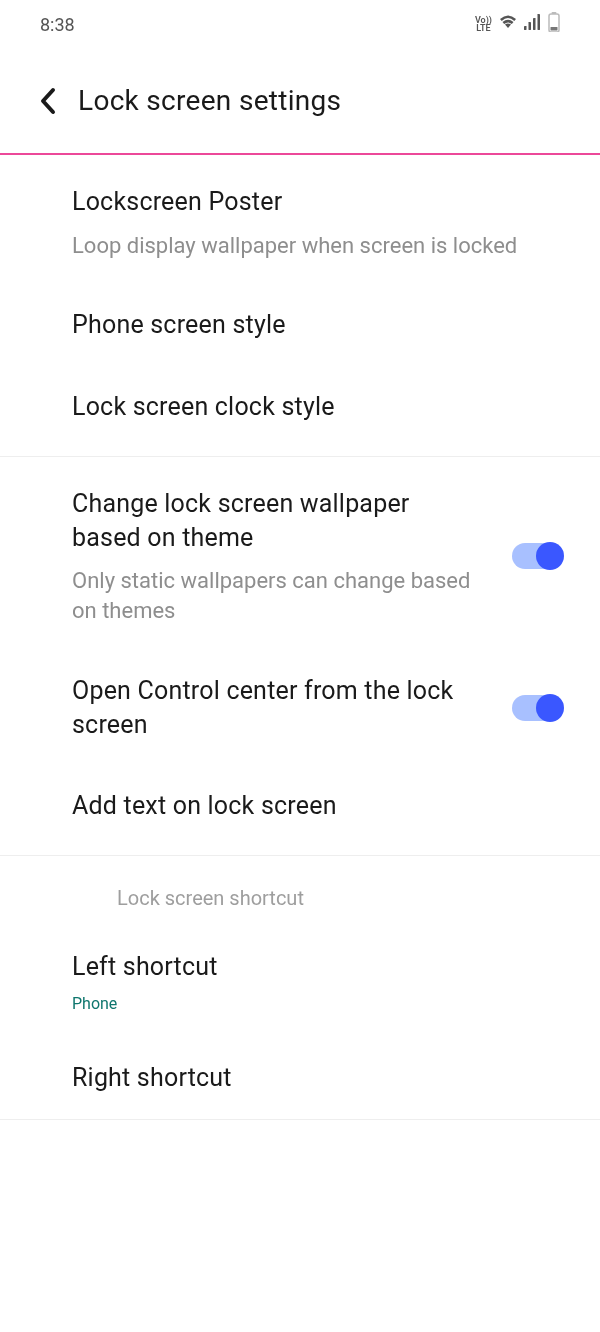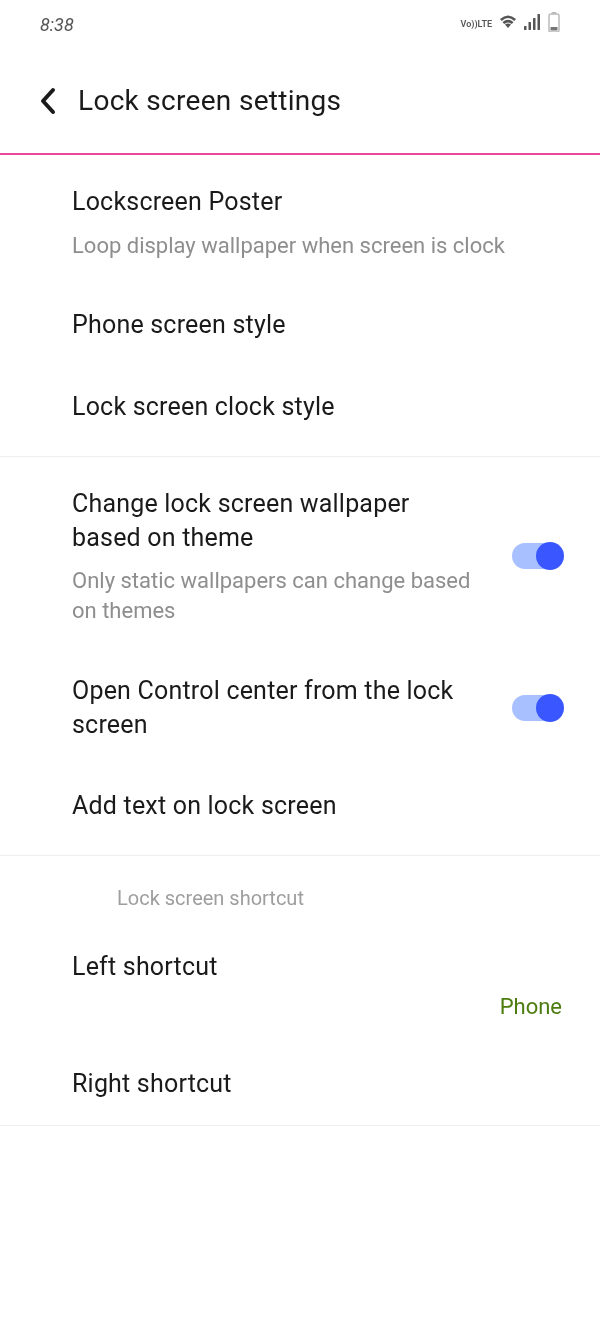--- a/index.html
+++ b/index.html
@@ -18,21 +18,20 @@
       display: flex;
       justify-content: space-between;
       align-items: center;
       padding: 12px 40px 12px 40px;
       height: 48px;
     }
     .status-time {
       font-size: 18px;
       color: #555;
       font-weight: 400;
-      font-style: italic;
     }
     .status-icons {
       display: flex;
       align-items: center;
       gap: 6px;
     }
     .volte-text {
       font-size: 9px;
       line-height: 8px;
       color: #555;
@@ -87,25 +86,24 @@
       letter-spacing: 0.2px;
     }
     .setting-subtitle {
       font-size: 22px;
       color: #8e8e8e;
       font-weight: 400;
       margin-top: 12px;
       line-height: 1.35;
     }
     .setting-value {
-      font-size: 22px;
-      color: #4d7c0f;
+      font-size: 16px;
+      color: #0f766e;
       font-weight: 400;
       margin-top: 10px;
-      text-align: right;
     }
     .section-header {
       font-size: 20px;
       color: #9e9e9e;
       padding: 30px 38px 16px 38px;
       font-weight: 400;
       margin-left: 45px;
     }
     .toggle {
       width: 50px;
@@ -130,21 +128,21 @@
     .constrained-subtitle {
       max-width: 420px;
     }
   </style>
 </head>
 <body>
 
 <div class="status-bar">
   <div class="status-time">8:38</div>
   <div class="status-icons">
-    <div style="display:flex;align-items:center;">
+    <div style="display:flex;flex-direction:column;align-items:center;">
       <div class="volte-text">Vo))</div>
       <div class="volte-text">LTE</div>
     </div>
     <div>
       <svg width="20" height="16" viewBox="0 0 20 16">
         <path d="M10 14 L7 10.5 Q10 8.5 13 10.5 Z M4.5 8 Q10 3.5 15.5 8 L13.8 10 Q10 6.8 6.2 10 Z M2 5 Q10 -2 18 5 L16.3 7 Q10 1.2 3.7 7 Z" fill="#555"></path>
       </svg>
     </div>
     <div>
       <svg width="18" height="16" viewBox="0 0 18 16">
@@ -170,21 +168,21 @@
       <path d="M14 3 L4 14 L14 25" stroke="#1a1a1a" stroke-width="4" fill="none" stroke-linecap="round" stroke-linejoin="round"></path>
     </svg>
   </div>
   <div class="header-title">Lock screen settings</div>
 </div>
 
 <div class="section">
   <div class="setting-item first">
     <div class="setting-text">
       <div class="setting-title">Lockscreen Poster</div>
-      <div class="setting-subtitle">Loop display wallpaper when screen is clock</div>
+      <div class="setting-subtitle">Loop display wallpaper when screen is locked</div>
     </div>
   </div>
   <div class="setting-item">
     <div class="setting-text">
       <div class="setting-title">Phone screen style</div>
     </div>
   </div>
   <div class="setting-item last">
     <div class="setting-text">
       <div class="setting-title">Lock screen clock style</div>

